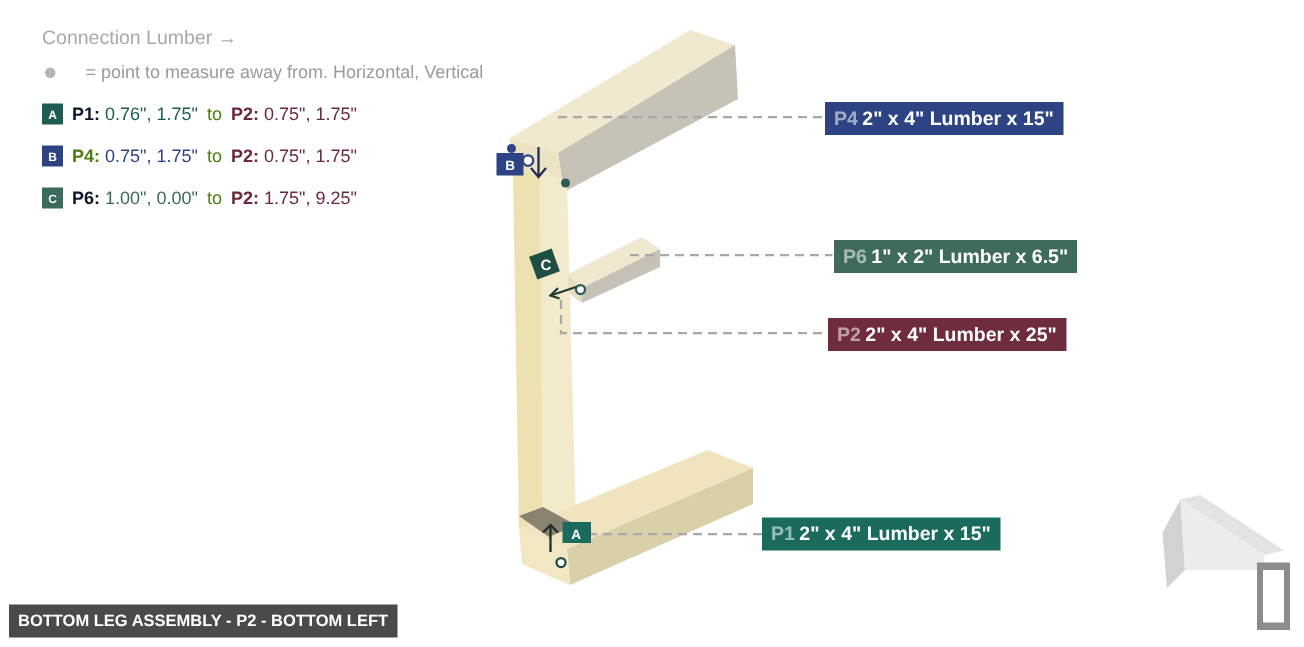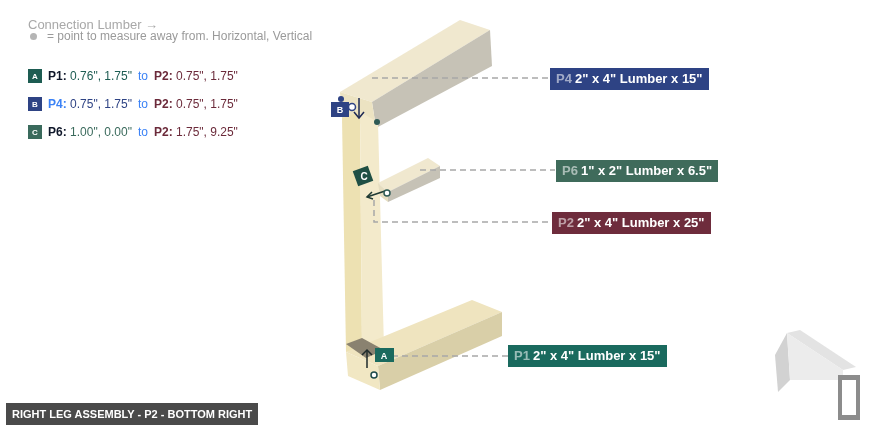--- a/index.html
+++ b/index.html
@@ -1,23 +1,23 @@
 <!DOCTYPE html>
 <html><head>
 <meta charset="utf-8">
 <style>
   html, body { margin:0; padding:0; }
   body { width:869px; height:431px; position:relative; background:#ffffff; overflow:hidden; font-family:"Liberation Sans", sans-serif; }
   .abs { position:absolute; }
   .cp-title { left:28px; top:17px; font-size:13px; color:#a8a8a8; }
-  .cp-legend { left:30px; top:29px; font-size:12px; color:#9a9a9a; display:flex; align-items:center; gap:10px; }
+  .cp-legend { left:30px; top:41px; font-size:12px; color:#9a9a9a; display:flex; align-items:center; gap:20px; }
   .cp-legend .dot { width:7px; height:7px; border-radius:50%; background:#b5b5b5; display:inline-block; }
   .conn-row { left:28px; font-size:12px; color:#333; display:flex; align-items:center; gap:6px; white-space:nowrap; }
   .badge { width:14px; height:14px; color:#fff; font-weight:bold; font-size:8px; display:flex; align-items:center; justify-content:center; }
-  .conn-row .to { color:#3b82f6; }
+  .conn-row .to { color:#4d7c0f; }
   .conn-row b { font-weight:bold; }
   .part-label { height:22px; line-height:22px; padding:0 6px; color:#fff; font-weight:bold; font-size:13px; white-space:nowrap; }
   .part-label .pid { opacity:0.55; margin-right:3px; }
   .footer { left:6px; top:403px; background:#4a4a4a; color:#fff; font-weight:bold; font-size:11px; padding:5px 6px; }
 </style>
 </head>
 <body>
 
 <div class="abs cp-title">Connection Lumber →</div>
 <div class="abs cp-legend">
@@ -26,21 +26,21 @@
 </div>
 
 <div class="abs conn-row" style="top:69px">
   <span class="badge" style="background:#1d5c52">A</span>
   <span><b style="color:#0f172a">P1:</b> <span style="color:#1d5c52">0.76", 1.75"</span></span>
   <span class="to">to</span>
   <span><b style="color:#6b2a3a">P2:</b> <span style="color:#6b2a3a">0.75", 1.75"</span></span>
 </div>
 <div class="abs conn-row" style="top:97px">
   <span class="badge" style="background:#2e4384">B</span>
-  <span><b style="color:#3b82f6">P4:</b> <span style="color:#2e4384">0.75", 1.75"</span></span>
+  <span><b style="color:#4d7c0f">P4:</b> <span style="color:#2e4384">0.75", 1.75"</span></span>
   <span class="to">to</span>
   <span><b style="color:#6b2a3a">P2:</b> <span style="color:#6b2a3a">0.75", 1.75"</span></span>
 </div>
 <div class="abs conn-row" style="top:125px">
   <span class="badge" style="background:#3a6a5c">C</span>
   <span><b style="color:#0f172a">P6:</b> <span style="color:#3a6a5c">1.00", 0.00"</span></span>
   <span class="to">to</span>
   <span><b style="color:#6b2a3a">P2:</b> <span style="color:#6b2a3a">1.75", 9.25"</span></span>
 </div>
 
@@ -116,13 +116,13 @@
 <div class="abs part-label" style="left:556px;top:160px;background:#3f6b5b">
   <span class="pid">P6</span><span>1" x 2" Lumber x 6.5"</span>
 </div>
 <div class="abs part-label" style="left:552px;top:212px;background:#6e2c3c">
   <span class="pid">P2</span><span>2" x 4" Lumber  x 25"</span>
 </div>
 <div class="abs part-label" style="left:508px;top:345px;background:#1a6a5e">
   <span class="pid">P1</span><span>2" x 4" Lumber  x 15"</span>
 </div>
 
-<div class="abs footer">RIGHT LEG ASSEMBLY - P2 - BOTTOM RIGHT</div>
+<div class="abs footer">BOTTOM LEG ASSEMBLY - P2 - BOTTOM LEFT</div>
 
 </body></html>

